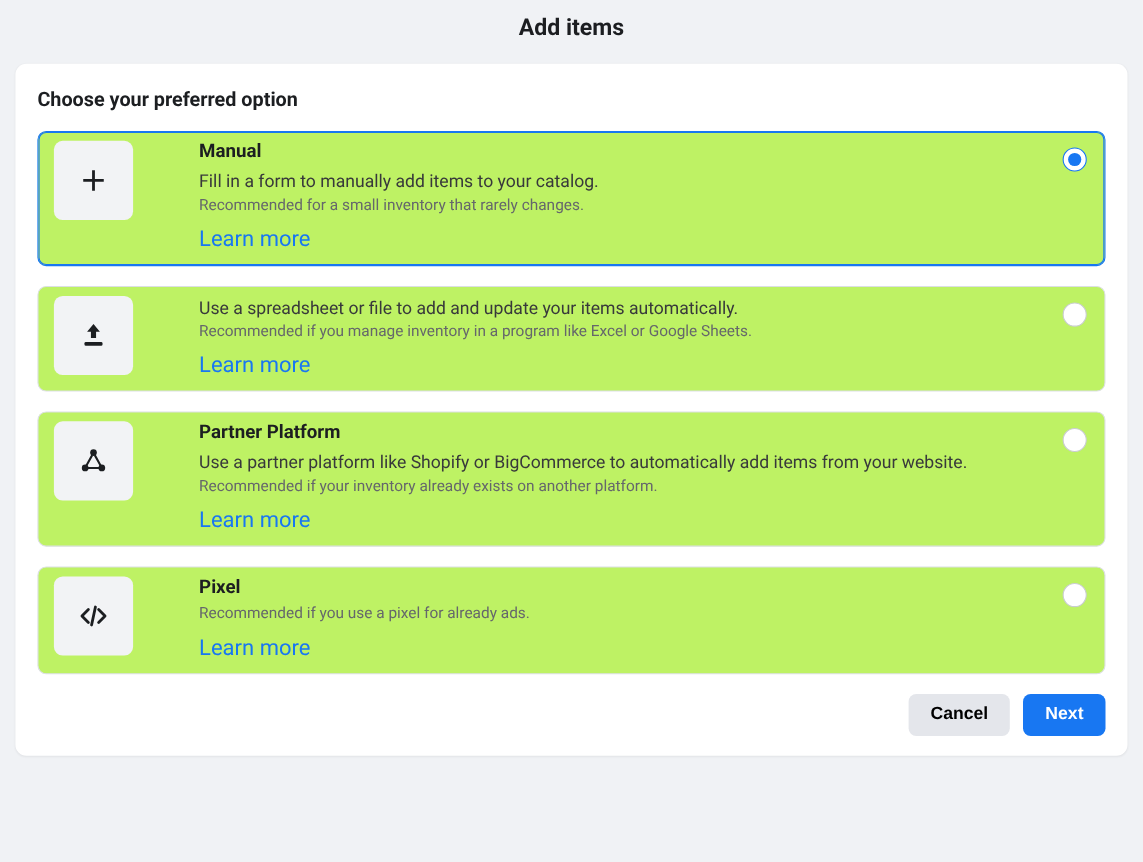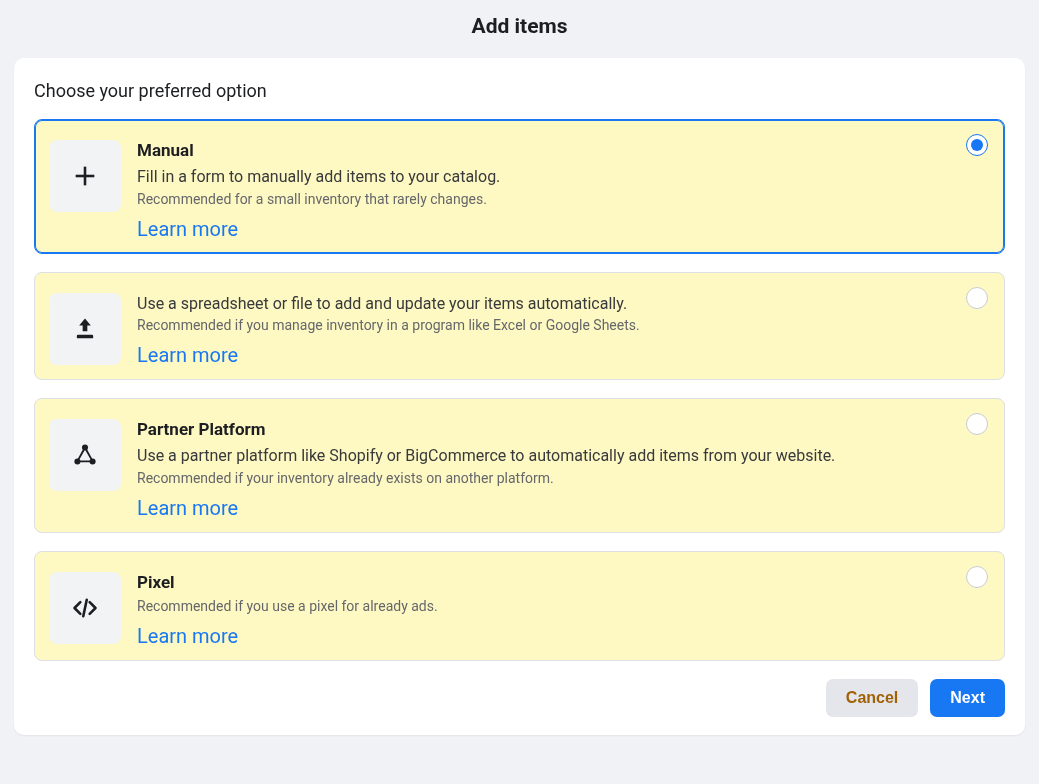--- a/index.html
+++ b/index.html
@@ -20,34 +20,35 @@
       text-align: center;
     }
     .card {
       background: #ffffff;
       border-radius: 10px;
       box-shadow: 0 1px 2px rgba(0,0,0,0.06);
       padding: 22px 20px 18px 20px;
     }
     .section-title {
       font-size: 18px;
-      font-weight: 400;
+      font-weight: 700;
       color: #1c1e21;
       margin-bottom: 18px;
     }
     .option {
       display: flex;
       align-items: flex-start;
       border: 1px solid #dcdfe3;
       border-radius: 8px;
-      padding: 20px 16px 12px 14px;
+      padding: 8px 16px 12px 14px;
       margin-bottom: 18px;
       position: relative;
       cursor: pointer;
-      background: #fef9c3;
+      background: #bef264;
+      gap: 44px;
     }
     .option.selected {
       border: 1px solid #1877f2;
       box-shadow: 0 0 0 1px #1877f2 inset;
     }
     .icon-box {
       width: 72px;
       height: 72px;
       background: #f2f3f5;
       border-radius: 8px;
@@ -119,21 +120,21 @@
     .btn {
       font-size: 16px;
       font-weight: 600;
       padding: 10px 20px;
       border-radius: 7px;
       border: none;
       cursor: pointer;
     }
     .btn-cancel {
       background: #e4e6eb;
-      color: #a16207;
+      color: #000000;
     }
     .btn-next {
       background: #1877f2;
       color: #ffffff;
     }
   </style>
 </head>
 <body>
 
 <h1 class="page-title">Add items</h1>

